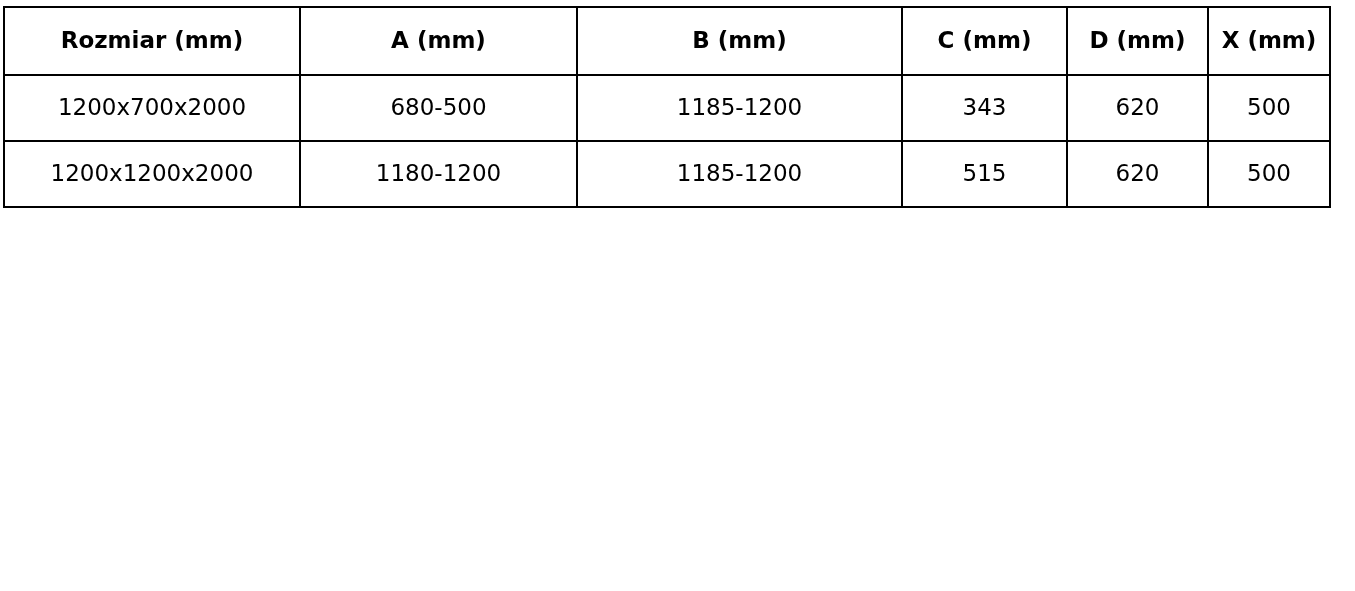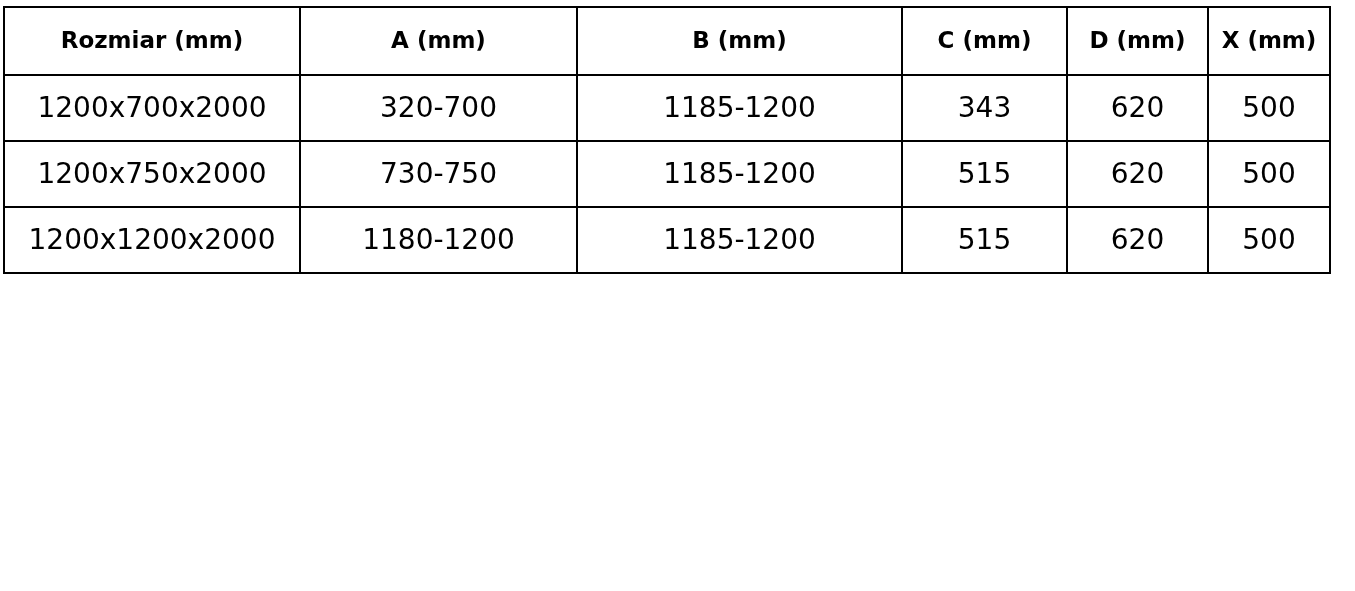--- a/index.html
+++ b/index.html
@@ -23,21 +23,21 @@
     border-collapse: collapse;
     table-layout: fixed;
     width: 1326px;
     margin: 6px 0 0 3px;
   }
   table.spec-table th,
   table.spec-table td {
     border: 2px solid #000000;
     text-align: center;
     vertical-align: middle;
-    font-size: 28px;
+    font-size: 23px;
     line-height: 1.1;
     padding: 0;
     height: 64px;
     color: #000000;
   }
   table.spec-table th {
     font-weight: bold;
     font-size: 23px;
     height: 66px;
   }
@@ -67,31 +67,23 @@
         <th>A (mm)</th>
         <th>B (mm)</th>
         <th>C (mm)</th>
         <th>D (mm)</th>
         <th>X (mm)</th>
       </tr>
     </thead>
     <tbody>
       <tr>
         <td>1200x700x2000</td>
-        <td>320-700</td>
+        <td>680-500</td>
         <td>1185-1200</td>
         <td>343</td>
-        <td>620</td>
-        <td>500</td>
-      </tr>
-      <tr>
-        <td>1200x750x2000</td>
-        <td>730-750</td>
-        <td>1185-1200</td>
-        <td>515</td>
         <td>620</td>
         <td>500</td>
       </tr>
       <tr>
         <td>1200x1200x2000</td>
         <td>1180-1200</td>
         <td>1185-1200</td>
         <td>515</td>
         <td>620</td>
         <td>500</td>

